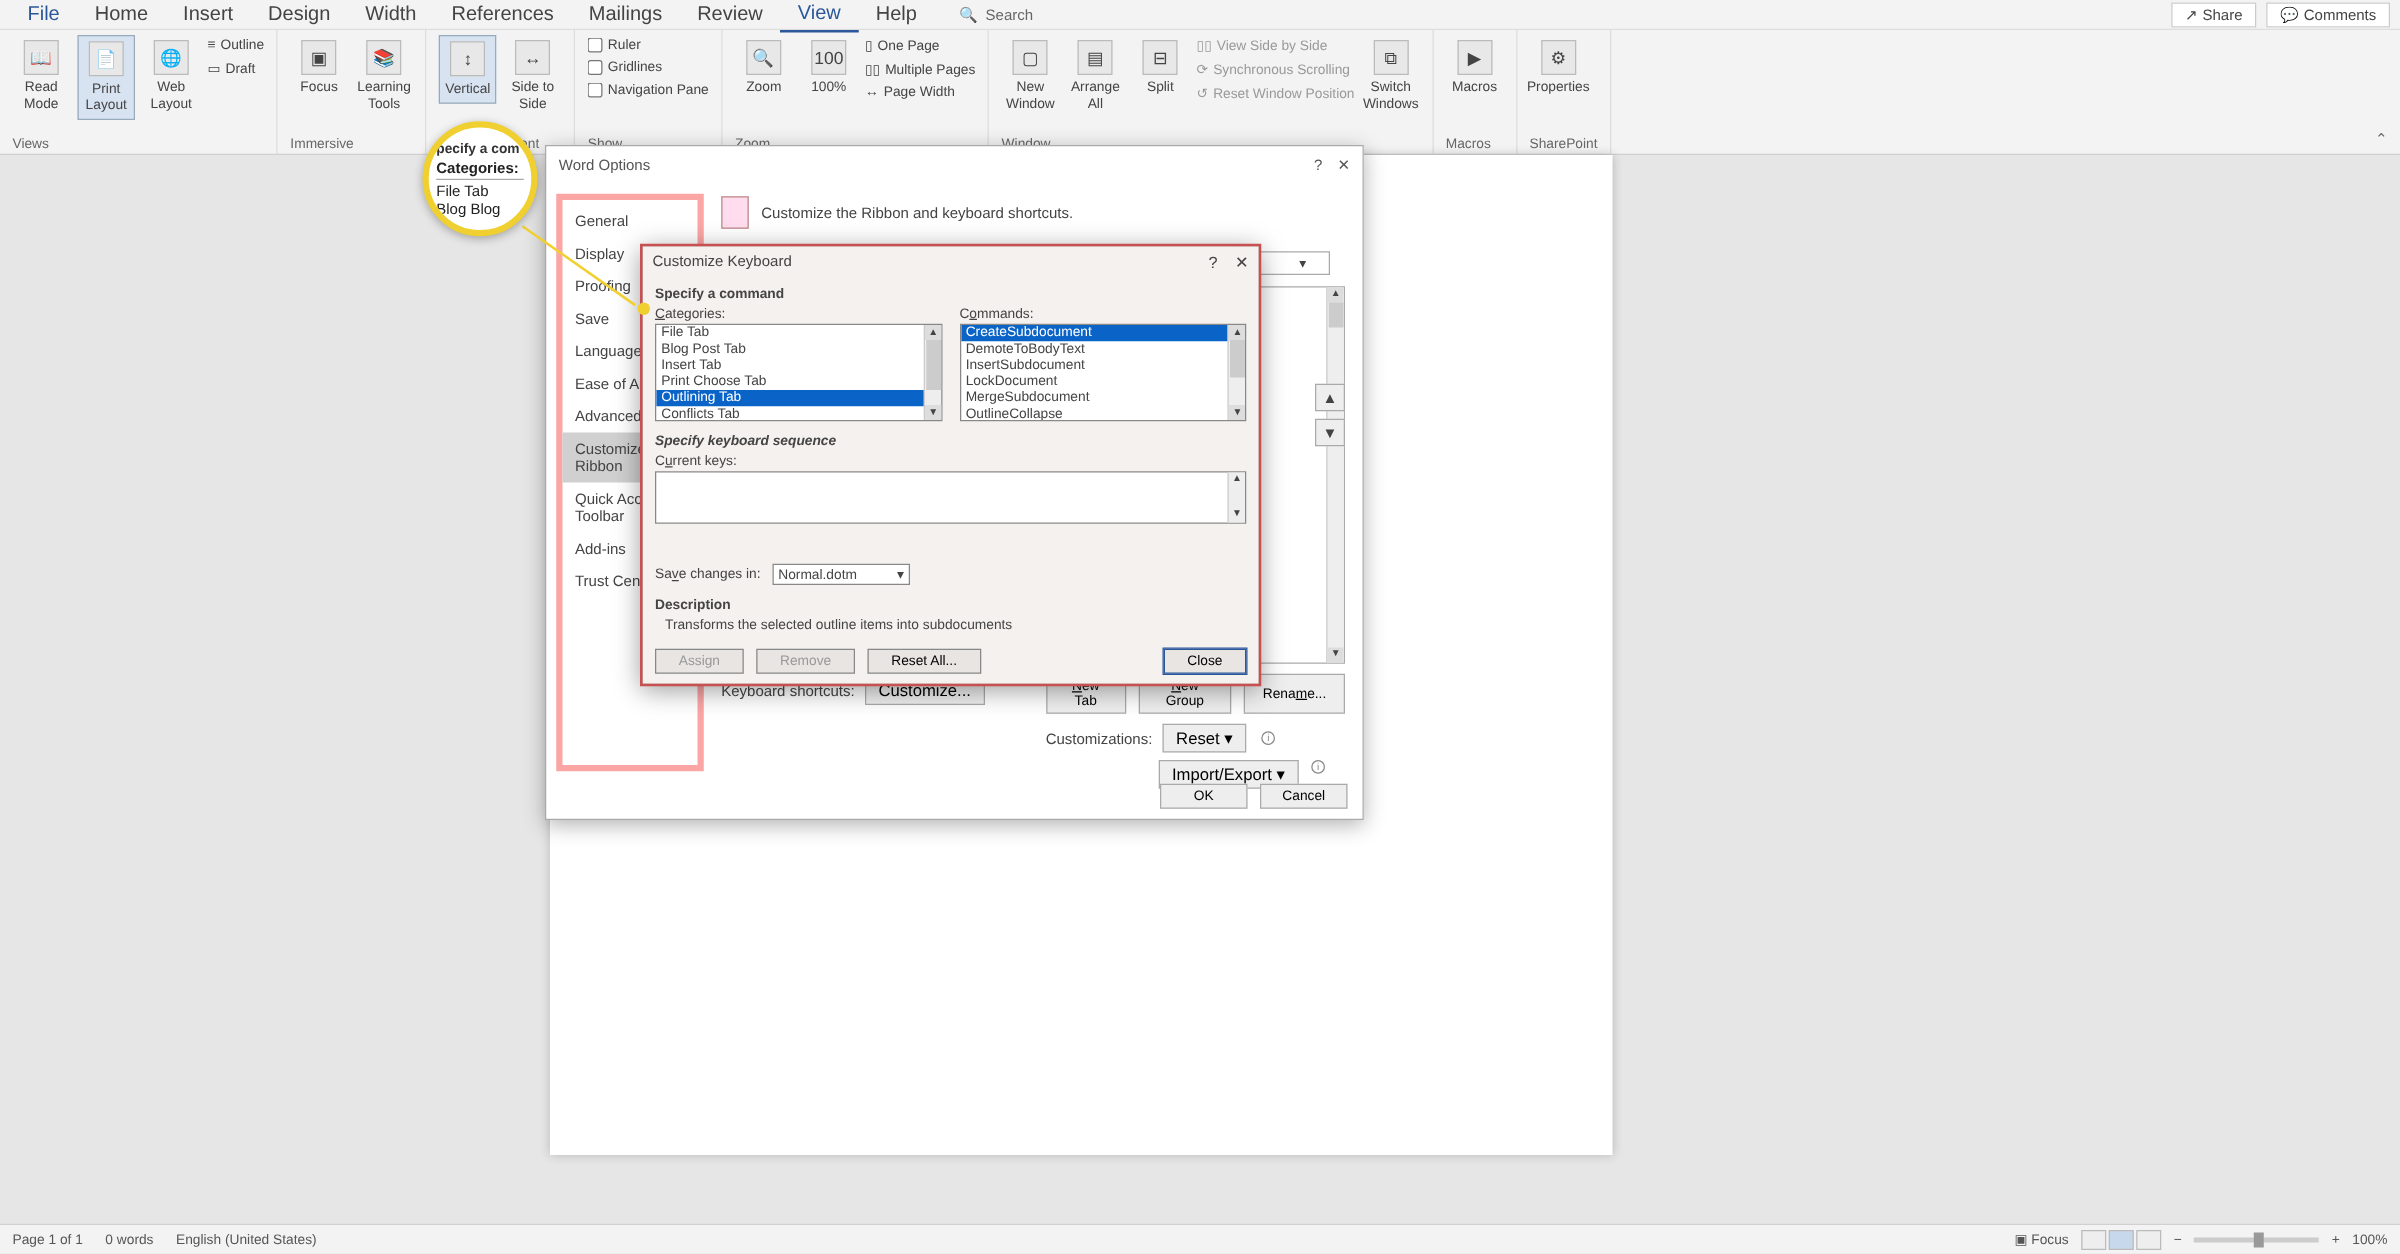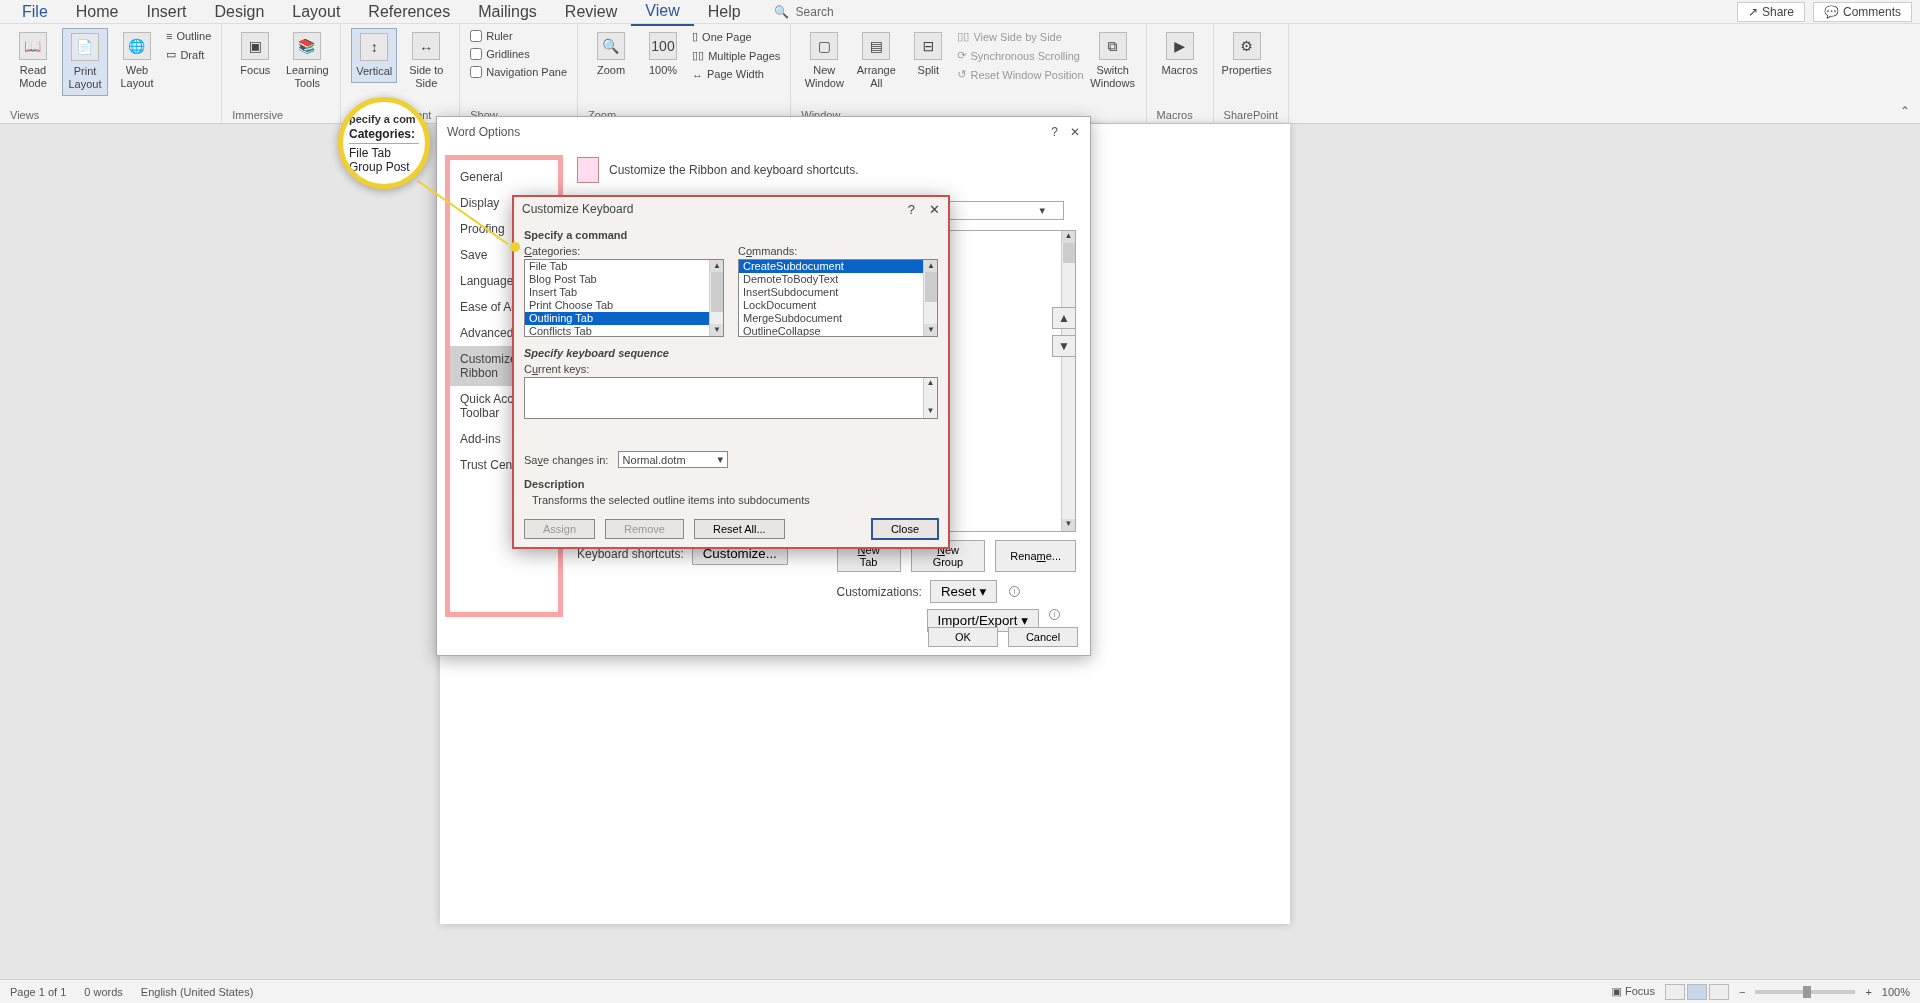--- a/index.html
+++ b/index.html
@@ -59,21 +59,21 @@
 .wo-listbox { border: 1px solid #aaa; background: #fff; font-size: 11px; height: 300px; overflow: hidden; position: relative; }
 .wo-btns-right { position: absolute; right: 14px; top: 160px; display: flex; flex-direction: column; gap: 6px; }
 .wo-btns-right .ab { width: 24px; height: 22px; border: 1px solid #aaa; background: #eee; text-align: center; line-height: 20px; }
 .wo-bottom-btns { display: flex; gap: 10px; margin-top: 8px; }
 .wo-bottom-btns button, .wo-footer button { border: 1px solid #aaa; background: #eee; padding: 3px 14px; font-size: 11px; }
 .wo-footer { position: absolute; bottom: 8px; right: 12px; display: flex; gap: 10px; }
 .wo-cmd-item { padding: 1px 4px; display: flex; gap: 6px; align-items: center; }
 .wo-cmd-item .ci { width: 14px; height: 14px; border: 1px solid #aaa; background: #f8f8f8; }
 
 
-.ck-dialog { position: absolute; left: 513px; top: 196px; width: 436px; height: 352px; background: #f4f1ee; border: 1px solid #888; box-shadow: 0 4px 20px rgba(0,0,0,0.4); outline: 2px solid #c85050; outline-offset: -1px; }
+.ck-dialog { position: absolute; left: 513px; top: 196px; width: 495px; height: 352px; background: #f4f1ee; border: 1px solid #888; box-shadow: 0 4px 20px rgba(0,0,0,0.4); outline: 2px solid #c85050; outline-offset: -1px; }
 .ck-title { height: 24px; display: flex; align-items: center; padding: 0 8px; font-size: 12px; }
 .ck-title .ck-close { margin-left: auto; display: flex; gap: 14px; font-size: 13px; }
 .ck-body { padding: 4px 10px; font-size: 11px; }
 .ck-section { font-weight: bold; margin: 4px 0; }
 .ck-row { display: flex; gap: 14px; }
 .ck-col { flex: 1; }
 .ck-label { margin-bottom: 2px; }
 .ck-label u { text-decoration: underline; }
 .ck-list { border: 1px solid #888; background: #fff; height: 78px; overflow: hidden; font-size: 11px; position: relative; }
 .ck-list .scrollbar { position: absolute; right: 0; top: 0; width: 14px; height: 100%; background: #eee; border-left: 1px solid #ccc; }
@@ -102,21 +102,21 @@
 .info-icon { display: inline-block; width: 11px; height: 11px; border: 1px solid #888; border-radius: 50%; font-size: 8px; text-align: center; line-height: 9px; color: #888; margin-left: 4px; }
 </style>
 </head>
 <body>
 
 <div class="menubar">
   <span class="tab file">File</span>
   <span class="tab">Home</span>
   <span class="tab">Insert</span>
   <span class="tab">Design</span>
-  <span class="tab">Layout</span>
+  <span class="tab">Width</span>
   <span class="tab">References</span>
   <span class="tab">Mailings</span>
   <span class="tab">Review</span>
   <span class="tab active">View</span>
   <span class="tab">Help</span>
   <span class="search-group">
     <span>🔍</span>
     <span>Search</span>
   </span>
   <div class="right">
@@ -477,21 +477,21 @@
     <button class="ck-btn primary">Close</button>
   </div>
 </div>
 
 <div class="callout-line"></div>
 <div class="callout-dot"></div>
 <div class="magnifier">
   <div class="m1">pecify a com</div>
   <div class="m2">Categories:</div>
   <div class="m3">File Tab</div>
-  <div class="m4">Group Post</div>
+  <div class="m4">Blog Blog</div>
 </div>
 
 <div class="status-bar">
   <span class="sb-item">Page 1 of 1</span>
   <span class="sb-item">0 words</span>
   <span class="sb-item">English (United States)</span>
   <div class="sb-right">
     <span>▣ <span>Focus</span></span>
     <div class="view-btns">
       <span></span>

